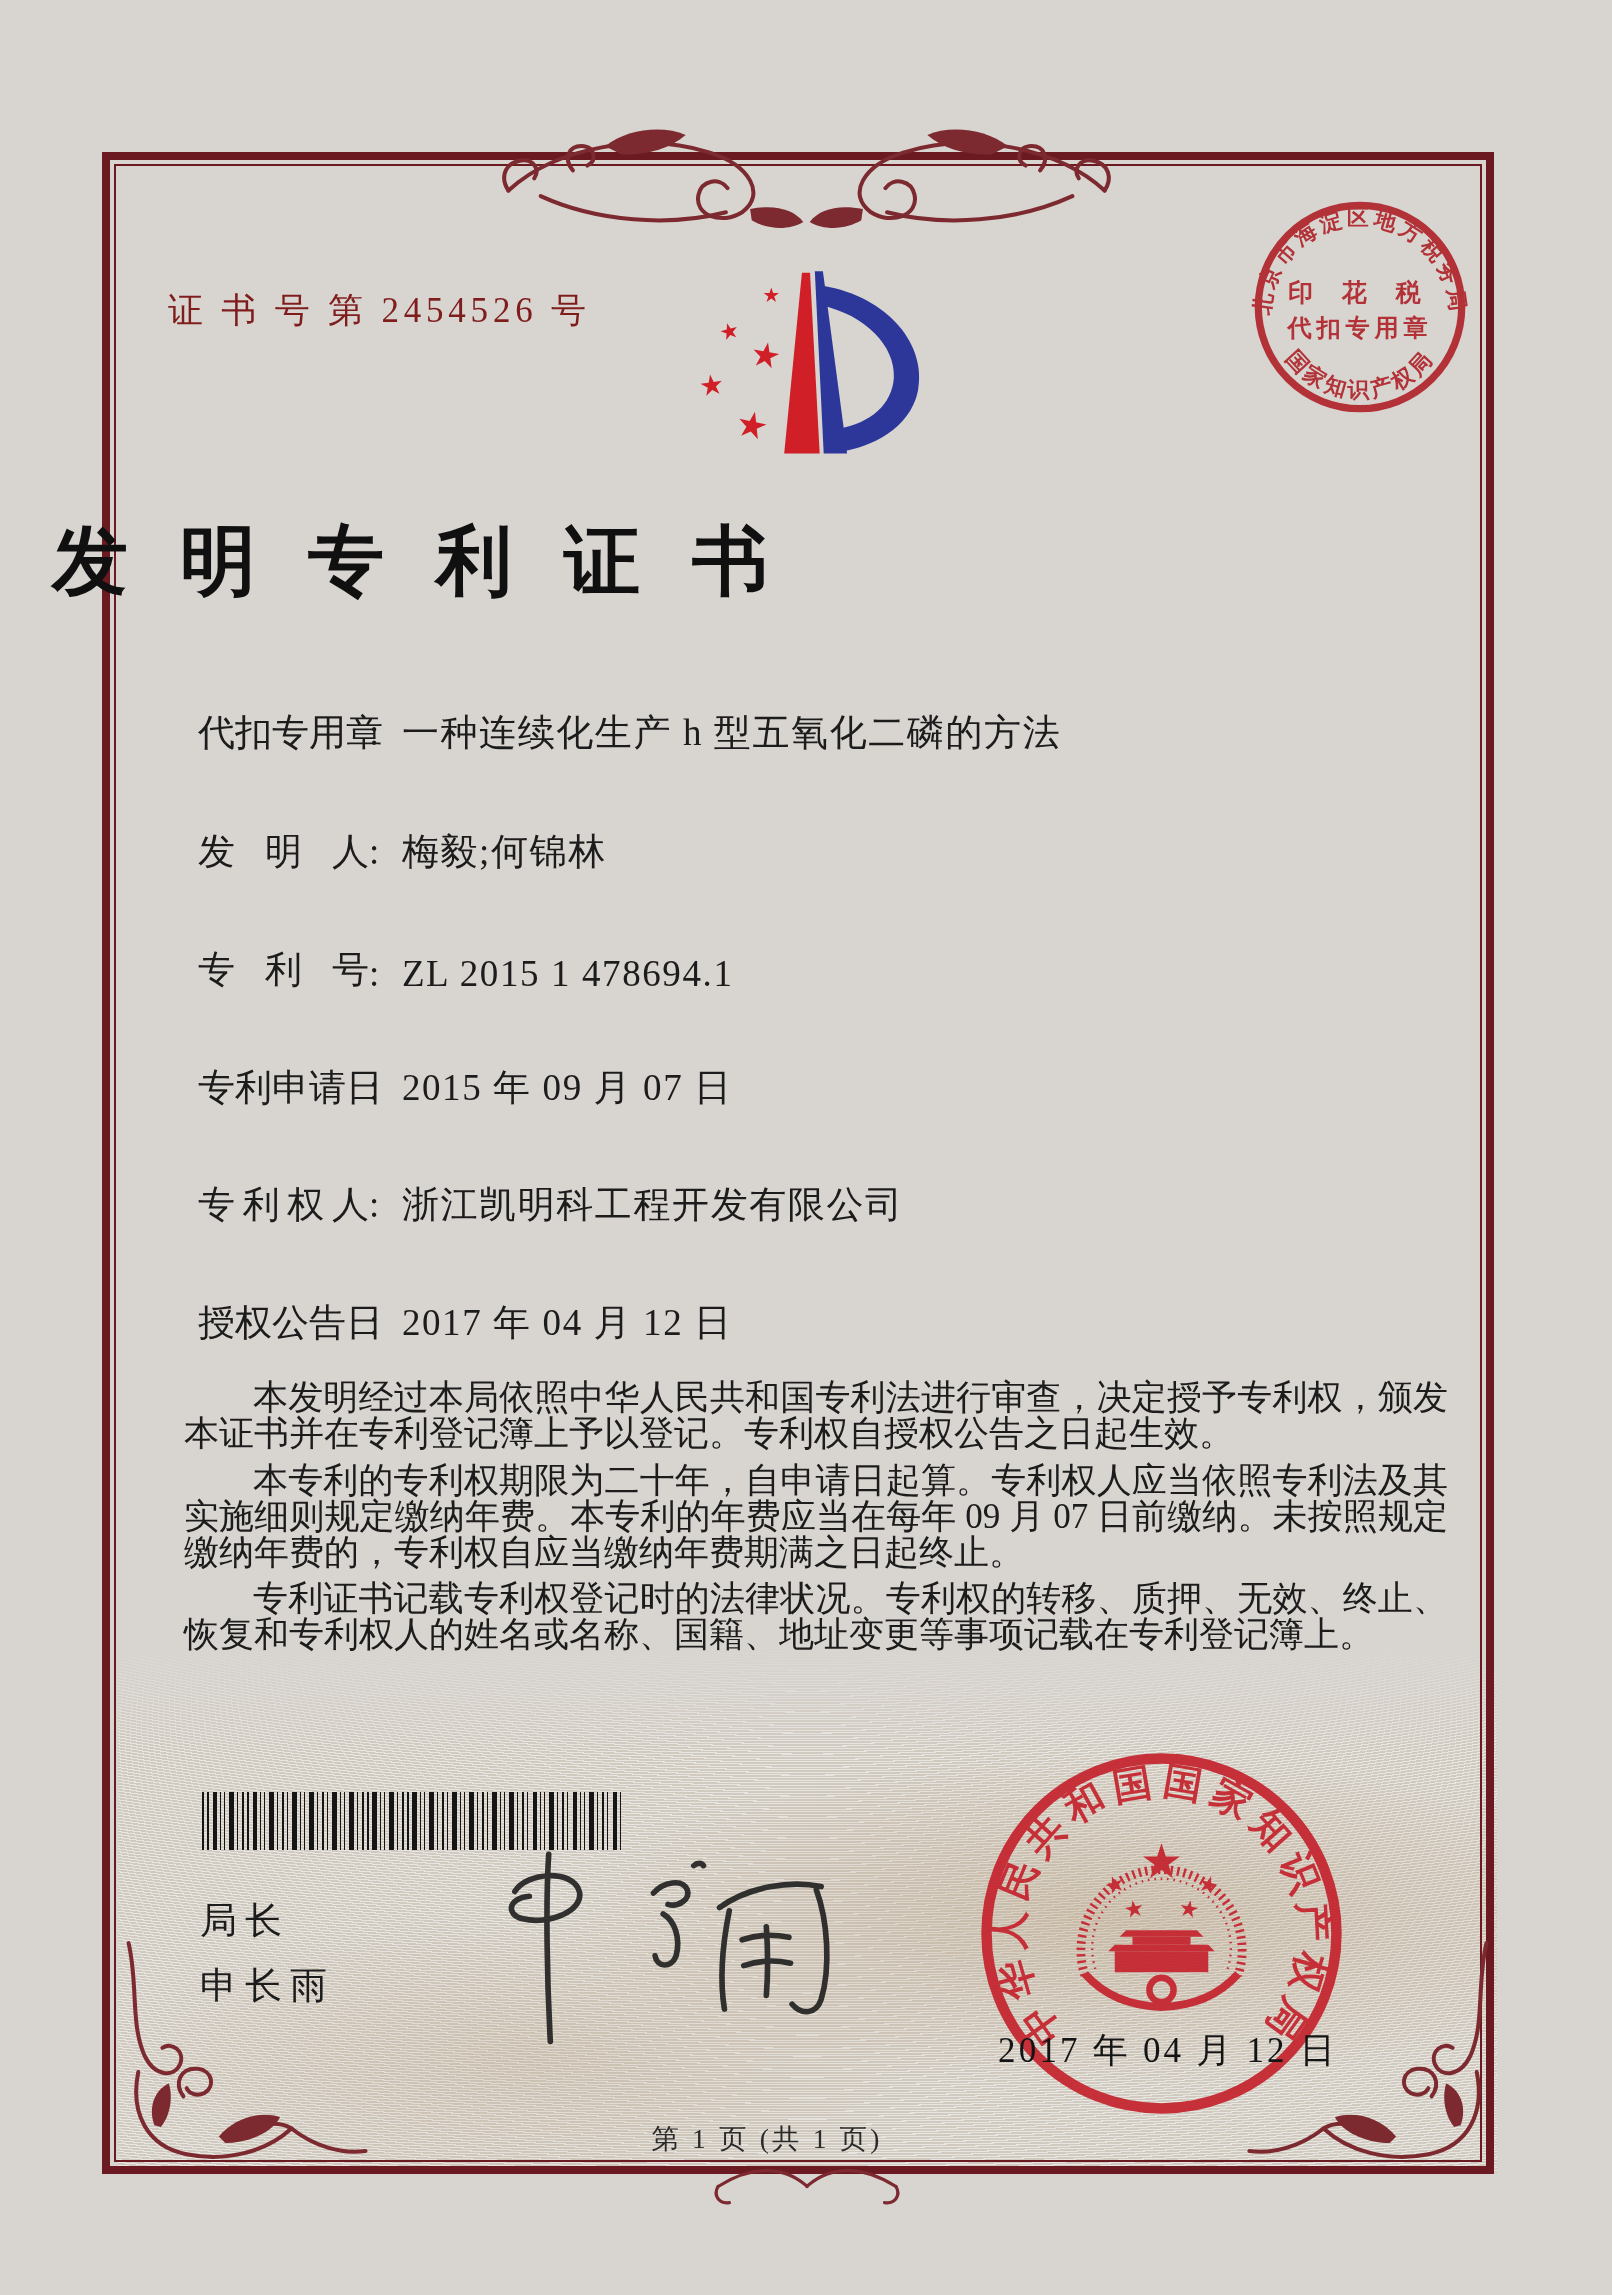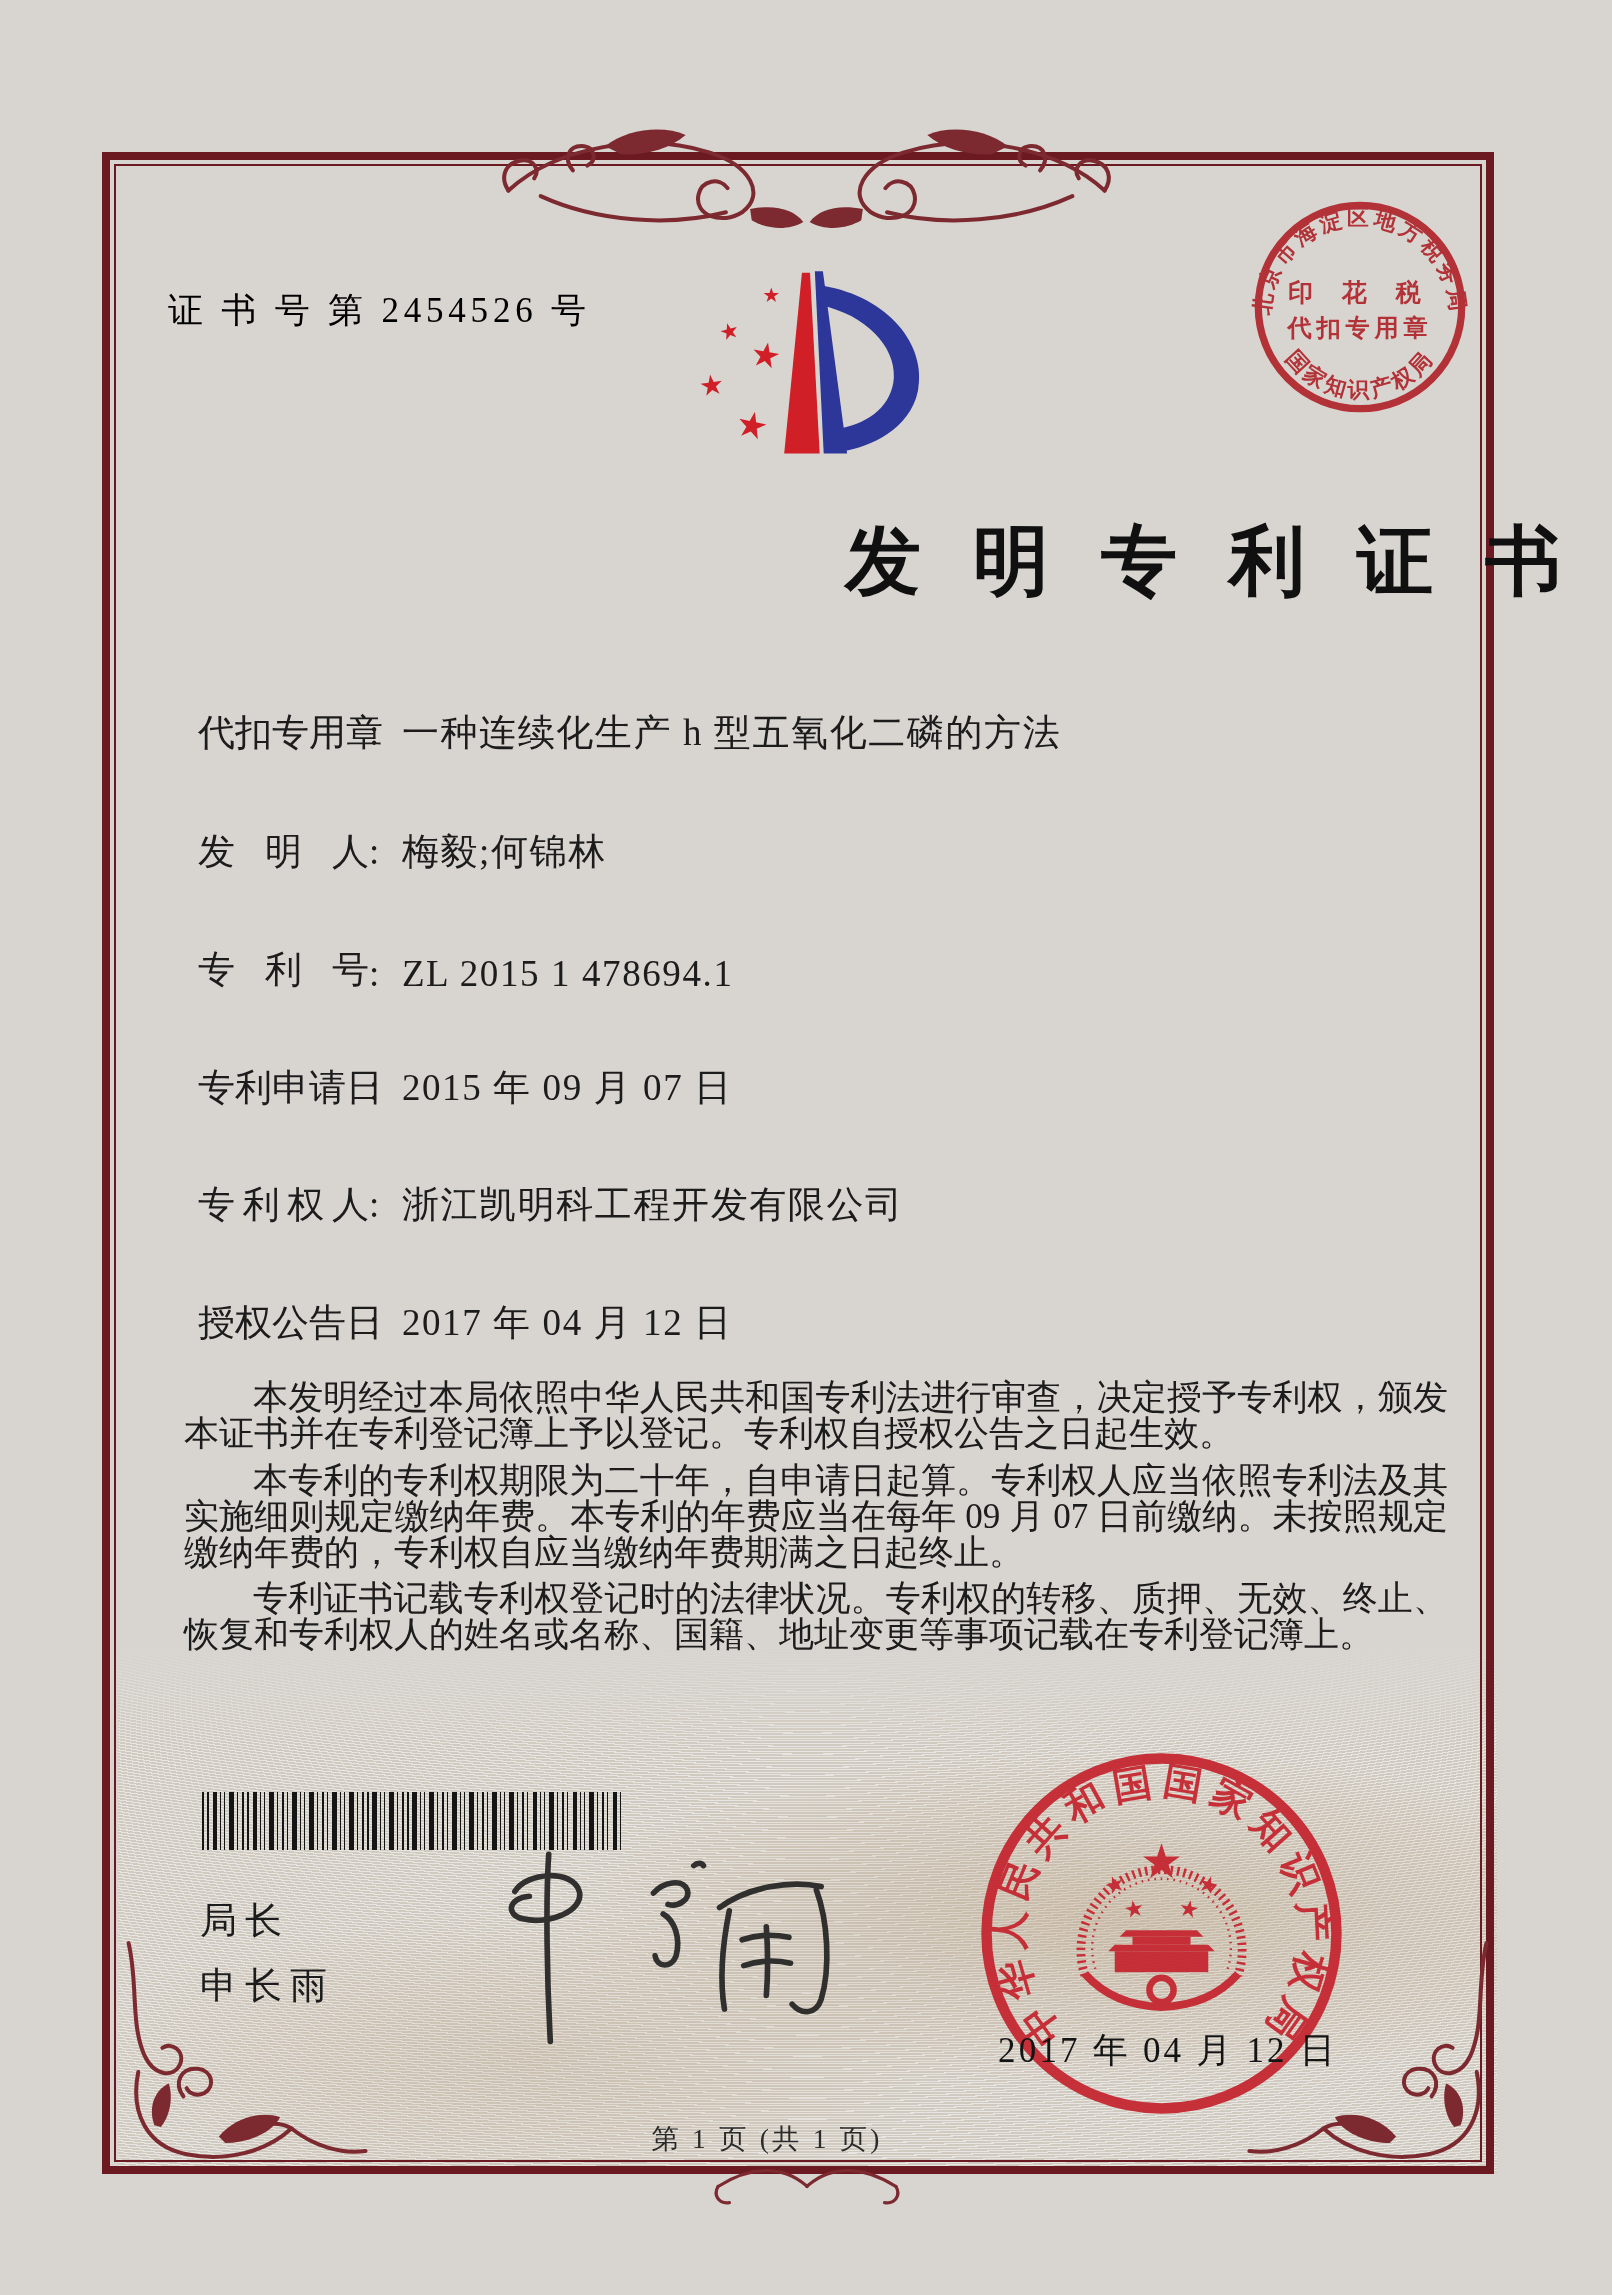--- a/index.html
+++ b/index.html
@@ -22,27 +22,27 @@
     position:absolute; left:118px; top:1645px; width:1379px; height:528px; z-index:1;
     background:
       linear-gradient(to bottom, rgba(216,213,209,1) 0%, rgba(216,213,209,0) 20%),
       radial-gradient(58% 46% at 72% 52%, rgba(177,150,113,0.34), rgba(177,150,113,0) 70%),
       radial-gradient(45% 40% at 30% 78%, rgba(177,150,113,0.20), rgba(177,150,113,0) 70%),
       repeating-radial-gradient(140% 120% at 50% -60%, rgba(255,255,255,0.40) 0 3.2px, rgba(190,172,144,0.28) 3.2px 8px);
   }
   
   .cert-no{
     position:absolute; left:168px; top:287px; z-index:4;
-    font-size:35px; letter-spacing:4.8px; color:#000000;
+    font-size:35px; letter-spacing:4.8px; color:#7f1d1d;
   }
   .logo{ position:absolute; left:681px; top:263px; z-index:4; }
   .tax-stamp{ position:absolute; left:1247px; top:194px; z-index:5; opacity:.95; }
   .title{
     position:absolute; left:0; top:511px; width:100%; z-index:4; margin:0;
-    text-align:right; font-size:76px; font-weight:700; color:#101010;
+    text-align:left; font-size:76px; font-weight:700; color:#101010;
     letter-spacing:52px; padding-left:52px; box-sizing:border-box;
   }
   
   .field{ position:absolute; left:198px; z-index:4; font-size:37px; white-space:nowrap; }
   .flabel{ display:inline-block; width:171px; text-align:justify; text-align-last:justify; vertical-align:bottom;}
   .fcolon{ display:inline-block; }
   .fvalue{ margin-left:22.6px; letter-spacing:1.6px; }
   
   .body-text{
     position:absolute; left:184px; top:1380px; width:1264px; z-index:4;

